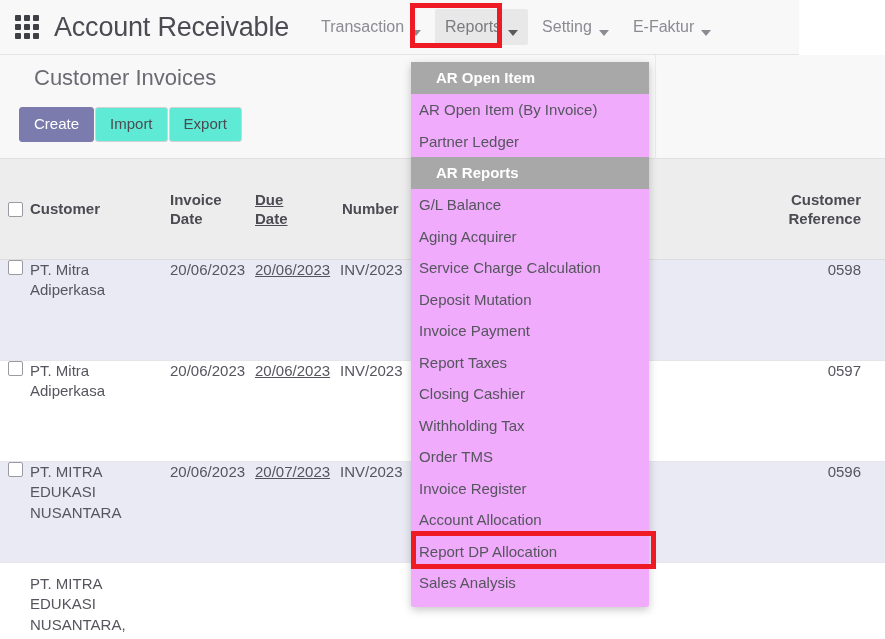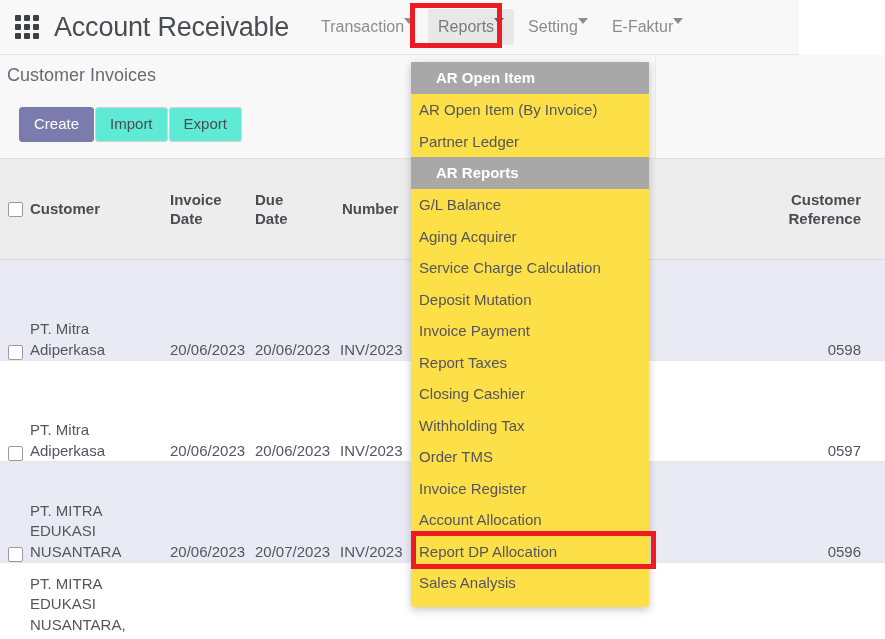--- a/index.html
+++ b/index.html
@@ -28,21 +28,21 @@
   }
   .apps-icon i { background: #3f3f46; border-radius: 1px; display: block; width:6px; height:6px; }
 
   .brand {
     font-size: 27px; color: #4b4b52; font-weight: 400;
     letter-spacing: -0.2px; margin-right: 22px; white-space: nowrap;
     cursor: pointer;
   }
   .navitem {
     font-size: 16px; color: #8b8b92; padding: 9px 10px;
-    display: flex; align-items: flex-start; white-space: nowrap;
+    display: flex; align-items: flex-end; gap: 7px; white-space: nowrap;
     cursor: pointer; border-radius: 2px; margin-right: 4px;
   }
   .navitem.open { background: #e8e8e8; color: #7a7a80; }
   .caret {
     width: 0; height: 0; border-left: 5px solid transparent;
     border-right: 5px solid transparent; border-top: 6px solid #8b8b92;
     display: inline-block;
   }
   .navitem.open .caret { border-top-color: #5a5a60; }
 
@@ -50,70 +50,70 @@
   .redbox { position: absolute; border: 5px solid #ee1b24; pointer-events: none; z-index: 60; }
   #redbox-reports { left: 410px; top: 3px; width: 92px; height: 45px; }
   #redbox-allocation { left: 411px; top: 531px; width: 245px; height: 38px; }
 
   
   .page-head {
     position: absolute; left: 0; top: 55px; width: 885px; height: 104px;
     background: #f8f8f9; border-bottom: 1px solid #e1e1e3;
   }
   .page-title {
-    position: absolute; left: 7px; top: 10px;
-    font-size: 18px; color: #6a6a72; font-weight: 400;
+    position: absolute; left: 34px; top: 10px;
+    font-size: 22px; color: #6a6a72; font-weight: 400;
   }
   .btnrow { position: absolute; left: 19px; top: 52px; display: flex; gap: 1px; }
   .btn {
     font-size: 15px; padding: 7px 14px; border-radius: 3px;
     border: 1px solid #d2d2d6; background: #5eead4; color: #4b4b52;
     cursor: pointer; line-height: 1.25; font-family: "Liberation Sans", sans-serif;
   }
   .btn.primary { background: #7c7bad; border-color: #7c7bad; color: #ffffff; }
 
   
   .hair-v { position: absolute; top: 55px; left: 655px; width: 1px; height: 104px; background: #eaeaec; }
 
   
   .table { position: absolute; left: 0; top: 159px; width: 885px; }
   .thead {
     display: flex; align-items: center; height: 101px;
     background: #ededee; border-bottom: 1px solid #dcdcdf;
   }
   .trow {
-    display: flex; align-items: flex-end;
+    display: flex; align-items: flex-start;
     border-bottom: 1px solid #e6e6ea;
   }
   .trow.alt { background: #eaeaf4; }
   .trow.plain { background: #ffffff; }
 
   .c-check { width: 30px; flex: 0 0 30px; display:flex; justify-content:center; }
   .c-cust  { width: 140px; flex: 0 0 140px; padding-right: 6px; }
   .c-inv   { width: 85px;  flex: 0 0 85px; }
-  .c-due   { width: 85px;  flex: 0 0 85px; }
+  .c-due   { width: 85px;  flex: 0 0 85px; text-decoration: underline; }
   .c-num   { width: 205px; flex: 0 0 205px; }
   .c-ref   { flex: 1 1 auto; text-align: right; padding-right: 24px; }
 
   .thead .cell {
     font-size: 15px; font-weight: bold; color: #4b4b52; line-height: 1.3;
   }
   .thead .c-num { padding-left: 2px; }
 
   .tbox {
     width: 15px; height: 15px; border: 1px solid #9a9aa2;
     border-radius: 2px; background: #fff; cursor: pointer; display:block;
   }
   .trow .cell { font-size: 15px; color: #55555d; line-height: 1.36; }
   .trow .c-cust { white-space: normal; }
 
   
   .menu {
     position: absolute; left: 411px; top: 62px; width: 238px;
-    background: #fde047;
+    background: #f0abfc;
     border-radius: 0 0 3px 3px;
     box-shadow: 0 3px 9px rgba(0,0,0,0.22);
     z-index: 50; padding-bottom: 8px; overflow: hidden;
   }
   .menu-header {
     background: #a8a8a8; color: #ffffff; font-weight: bold;
     font-size: 15px; padding: 7px 0 7px 25px; line-height: 1.2;
   }
   .menu-item {
     font-size: 15px; color: #55555d; padding: 6px 0 6px 8px;

